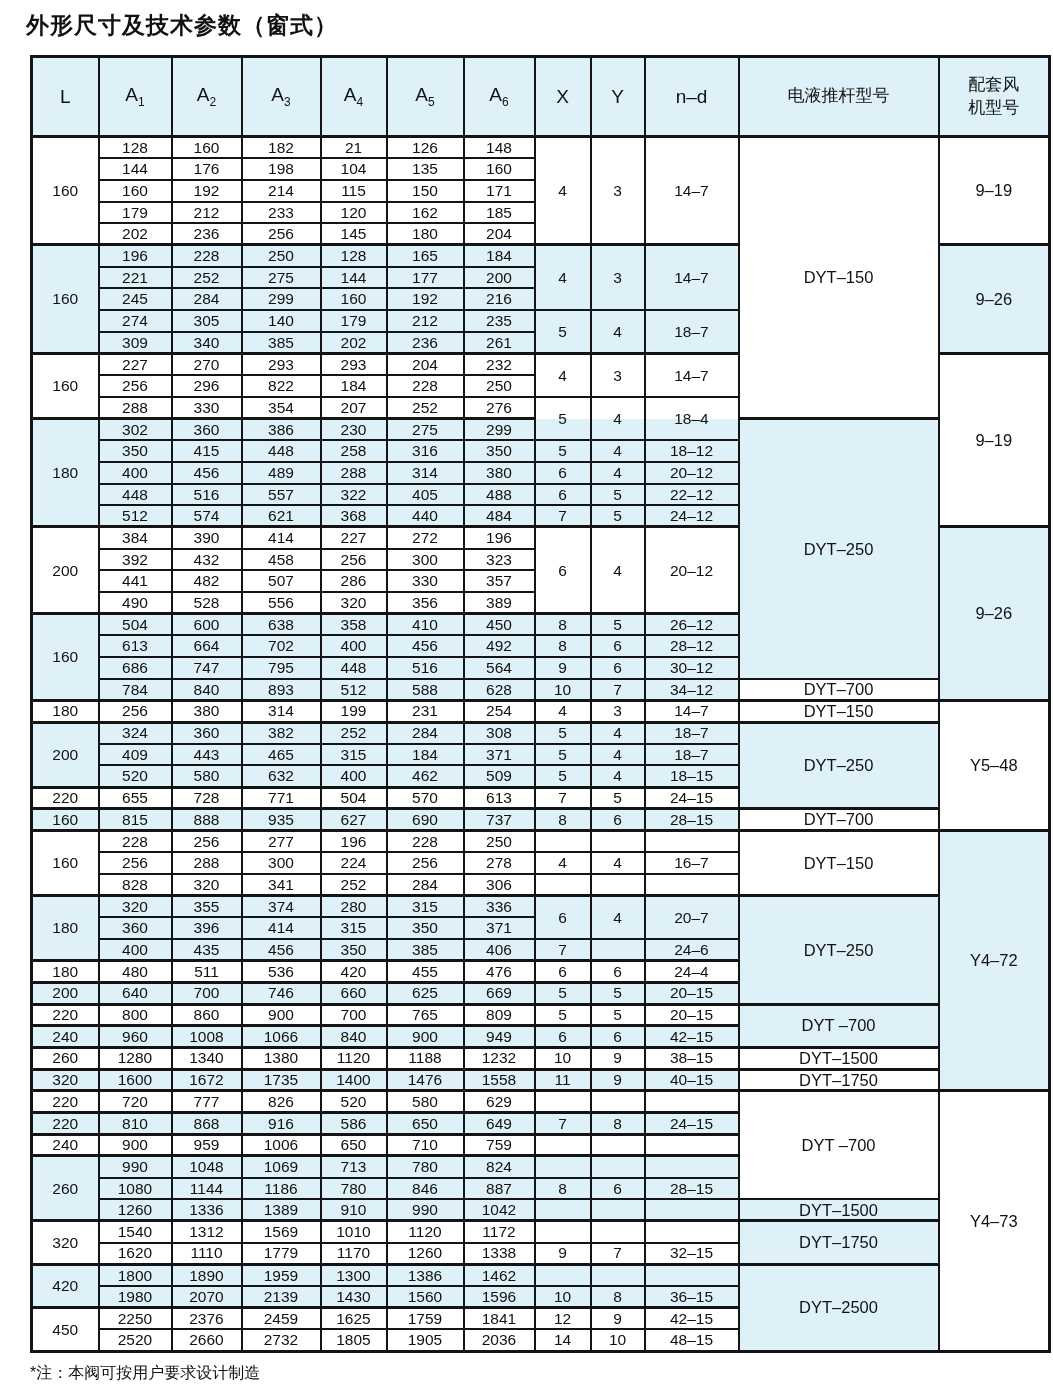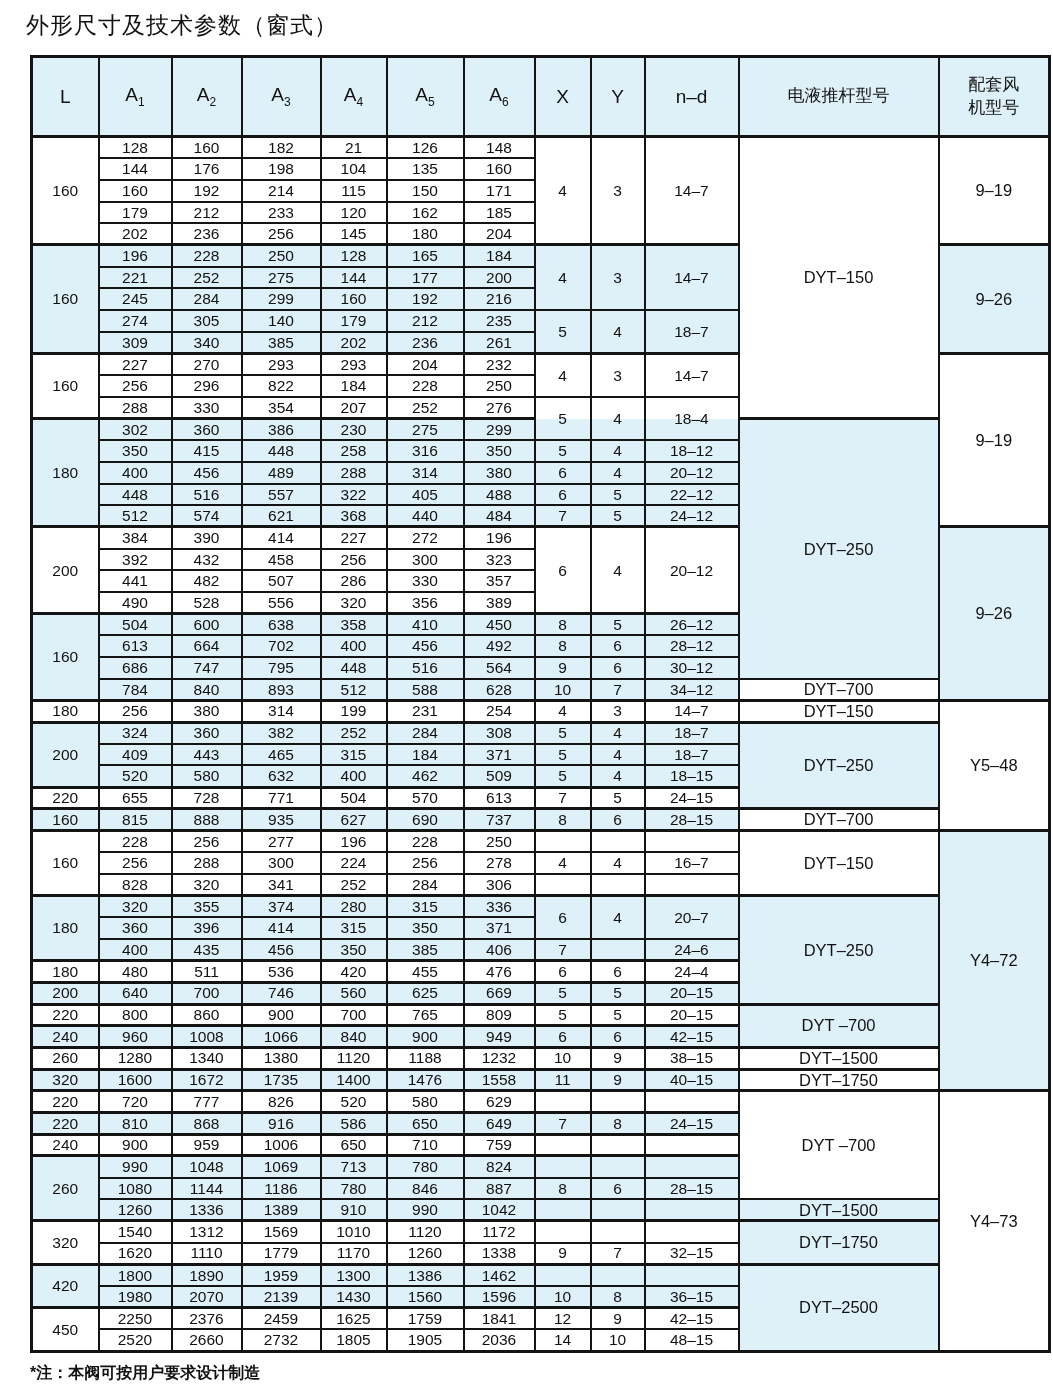--- a/index.html
+++ b/index.html
@@ -1,35 +1,35 @@
 <!DOCTYPE html>
 <html style="--stripe: #dff1f8; --line: #141414;"><head>
 <meta charset="utf-8">
 <style>
   :root{ --stripe:#dff1f8; --line:#141414; --ink:#111111; }
   html,body{ margin:0; padding:0; background:#ffffff; }
   body{ width:1053px; height:1390px; position:relative; font-family:"Liberation Sans", sans-serif; color:var(--ink); }
   .page{ position:absolute; inset:0; background:#fff; }
-  .title{ position:absolute; left:26px; top:10px; font-size:23px; font-weight:normal; letter-spacing:1px; }
+  .title{ position:absolute; left:26px; top:10px; font-size:23px; font-weight:bold; letter-spacing:1px; }
   table.spec{ position:absolute; left:30px; top:55px; width:1018px; border-collapse:collapse; table-layout:fixed; border:3px solid var(--line); }
   col.c-L{width:67px} col.c-A1{width:73px} col.c-A2{width:70px} col.c-A3{width:79px}
   col.c-A4{width:66px} col.c-A5{width:77px} col.c-A6{width:71px} col.c-X{width:56px}
   col.c-Y{width:54px} col.c-nd{width:94px} col.c-p{width:200px} col.c-f{width:111px}
   th,td{ border:2px solid var(--line); text-align:center; vertical-align:middle; padding:0; overflow:hidden; }
   thead tr{ height:80px; }
   thead th{ background:var(--stripe); font-weight:normal; font-size:19px; border-bottom:3px solid var(--line); }
   thead th.cjk{ font-size:17px; white-space:pre-line; line-height:1.35; }
   thead th sub{ font-size:12px; }
   tbody tr{ height:21.7px; }
   tbody td{ font-size:15.5px; line-height:1; background:#ffffff; }
   tbody td.s{ background:var(--stripe); }
   tbody td.g{ background:linear-gradient(to bottom,#ffffff 0 50%,var(--stripe) 50% 100%); }
   tbody td.big{ font-size:16.5px;margin-top:16px; }
   tr.gs > td{ border-top:3px solid var(--line); }
-  .footnote{ position:absolute; left:30px; top:1363px; font-size:16px; font-weight:bold;text-align:right; }
+  .footnote{ position:absolute; left:30px; top:1363px; font-size:16px; font-weight:normal;text-align:right; }
 </style>
 </head>
 <body>
 
 <div class="page">
   <div class="title">外形尺寸及技术参数（窗式）</div>
 
   <table class="spec">
     <colgroup>
       <col class="c-L">
@@ -478,21 +478,21 @@
           <td>476</td>
           <td>6</td>
           <td>6</td>
           <td>24–4</td>
         </tr>
         <tr class="gs">
           <td class="s">200</td>
           <td class="s">640</td>
           <td class="s">700</td>
           <td class="s">746</td>
-          <td class="s">560</td>
+          <td class="s">660</td>
           <td class="s">625</td>
           <td class="s">669</td>
           <td class="s">5</td>
           <td class="s">5</td>
           <td class="s">20–15</td>
         </tr>
         <tr class="gs">
           <td>220</td>
           <td>800</td>
           <td>860</td>

